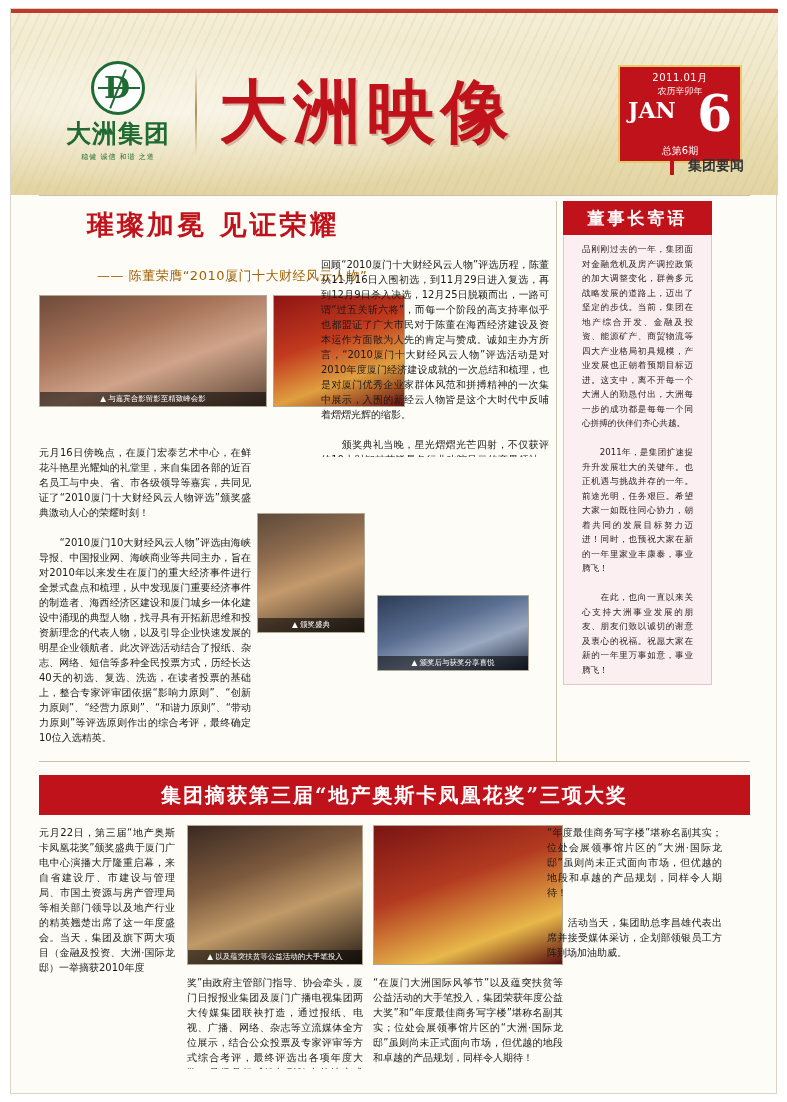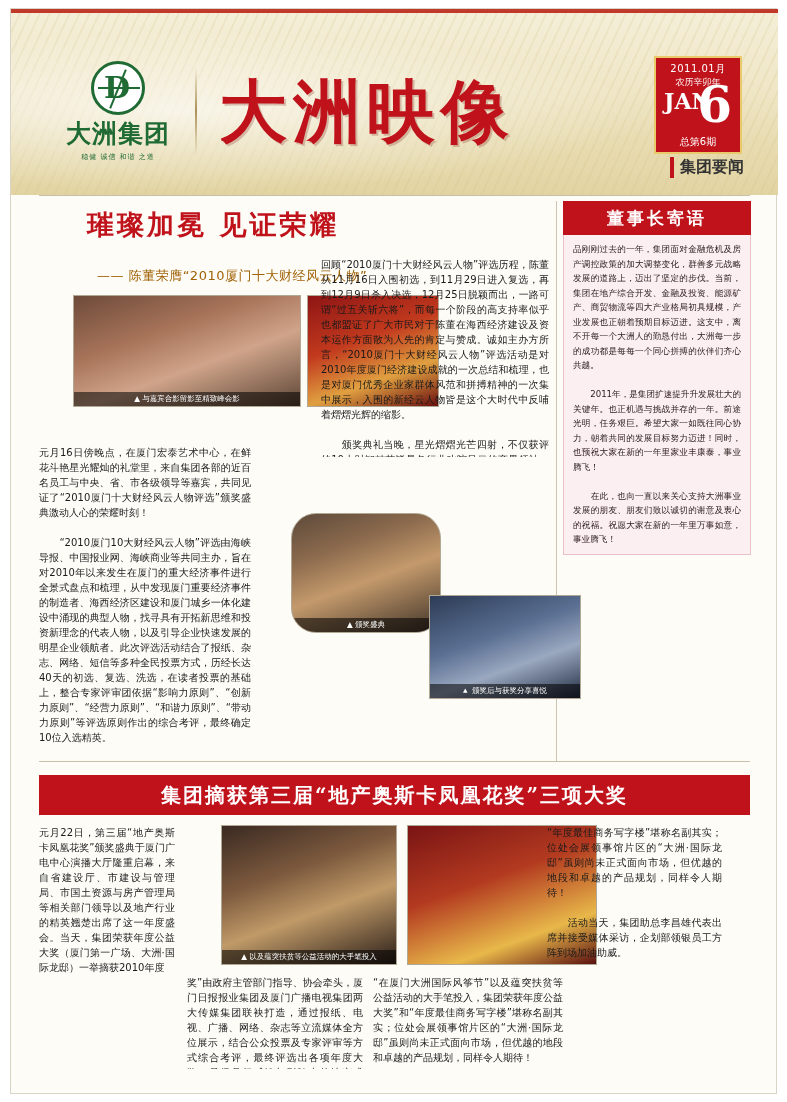--- a/index.html
+++ b/index.html
@@ -84,22 +84,22 @@
   .mh-title {
     position: absolute; left: 208px; top: 56px;
     font-size: 68px; line-height: 92px;
     color: #c0121b;
     font-weight: bold;
     letter-spacing: 6px;
     font-family: Liberation Sans, sans-serif;
     text-shadow: 2px 2px 0 rgba(120,30,20,.25);
   }
   .date-badge {
-    position: absolute; right: 36px; top: 47px;
-    width: 88px; height: 98px;
+    position: absolute; right: 36px; top: 56px;
+    width: 124px; height: 98px;
     background: #c0121b;
     color: #fff;
     border: 2px solid #e9c96a;
     text-align: center;
   }
   .date-top {
     font-size: 10px; padding-top: 4px; letter-spacing: .5px;
   }
   .date-lunar { font-size: 9px; opacity: .95; }
   .date-jan {
@@ -115,22 +115,22 @@
     position: absolute; left: 0; right: 0; bottom: 3px;
     font-size: 10px;
   }
   .mh-credits {
     position: absolute; left: 0; top: 150px; width: 100%;
     text-align: center; font-size: 9.5px; color: #5a4a20;
     letter-spacing: .3px;
   }
   .mh-section {
     position: absolute; right: 34px; top: 148px;
-    font-size: 16px; font-weight: bold; color: #333;
-    border-left: 4px solid #c0121b; padding-left: 6px;
+    font-size: 14px; font-weight: bold; color: #333;
+    border-left: 4px solid #c0121b; padding-left: 14px;
   }
 
   
   .content {
     position: absolute; left: 0; top: 186px;
     width: 767px; height: 860px;
   }
   .rule-h {
     position: absolute; left: 28px; width: 711px; height: 1px;
     background: #c8c0aa;
@@ -148,21 +148,20 @@
   }
   .subhead {
     font-size: 13px; color: #a16207; margin-top: 24px;
     padding-left: 58px; letter-spacing: .5px;
   }
   .photo {
     background: #7a6a5a;
     position: relative;
     overflow: hidden;
     border: 1px solid #b0a895;
-    margin-left: 34px;
   }
   .photo .cap {
     position: absolute; left: 0; right: 0; bottom: 0;
     background: rgba(0,0,0,.55); color: #fff;
     font-size: 7.5px; text-align: center; padding: 2px 0;
   }
   .ph-a { background: linear-gradient(160deg,#6e4b3a 0%, #a8745a 35%, #d0a48a 60%, #5d4636 100%); }
   .ph-b { background: linear-gradient(160deg,#8e1414 0%, #c23a1e 40%, #e0a040 70%, #6b1010 100%); }
   .ph-c { background: linear-gradient(160deg,#5d4a3a 0%, #8d6b4e 30%, #c49a6c 55%, #3f3228 100%); }
   .ph-d { background: linear-gradient(160deg,#2d3c56 0%, #5a6f92 40%, #9aa8c0 65%, #222d42 100%); }
@@ -170,33 +169,33 @@
   .ph-f { background: linear-gradient(160deg,#3a2a22 0%, #7d5a3e 35%, #c09a68 60%, #2a1e18 100%); }
 
   .col-text {
     font-size: 10px; line-height: 15px; color: #1a1a1a;
     text-align: justify; text-justify: inter-ideograph;
     font-family: "DejaVu Sans","Liberation Sans",sans-serif;
   }
 
   
   .chairman {
-    position: absolute; left: 552px; top: 6px; width: 188px;
+    position: absolute; left: 552px; top: 6px; width: 149px;
   }
   .ch-head {
     background: #c0121b;
     color: #fff; text-align: center;
     font-size: 17px; font-weight: bold; letter-spacing: 3px;
     padding: 6px 0 5px;
     font-family: "DejaVu Serif","Liberation Serif",serif;
   }
   .ch-body {
     background: #fbeff1;
     border: 1px solid #e8c2c8; border-top: none;
-    padding: 7px 9px;
+    padding: 7px 18px;
     font-size: 8.6px; line-height: 14.5px; text-align: justify;
     color: #2a1a1a;
   }
 
   
   .story2 { position: absolute; left: 28px; top: 580px; width: 711px; }
   .band {
     background: #c0121b; color: #fff;
     font-size: 20px; font-weight: bold;
     text-align: center; letter-spacing: 2px;
@@ -274,43 +273,43 @@
         </div>
       </div>
 
       <div class="col-text" style="position:absolute; left:28px; top:250px; width:212px; height:300px; overflow:hidden; white-space:pre-wrap;">元月16日傍晚点，在厦门宏泰艺术中心，在鲜花斗艳星光耀灿的礼堂里，来自集团各部的近百名员工与中央、省、市各级领导等嘉宾，共同见证了“2010厦门十大财经风云人物评选”颁奖盛典激动人心的荣耀时刻！
 
 　　“2010厦门10大财经风云人物”评选由海峡导报、中国报业网、海峡商业等共同主办，旨在对2010年以来发生在厦门的重大经济事件进行全景式盘点和梳理，从中发现厦门重要经济事件的制造者、海西经济区建设和厦门城乡一体化建设中涌现的典型人物，找寻具有开拓新思维和投资新理念的代表人物，以及引导企业快速发展的明星企业领航者。此次评选活动结合了报纸、杂志、网络、短信等多种全民投票方式，历经长达40天的初选、复选、洗选，在读者投票的基础上，整合专家评审团依据“影响力原则”、“创新力原则”、“经营力原则”、“和谐力原则”、“带动力原则”等评选原则作出的综合考评，最终确定10位入选精英。</div>
       <div class="col-text" style="position:absolute; left:310px; top:62px; width:228px; height:200px; overflow:hidden; white-space:pre-wrap;">回顾“2010厦门十大财经风云人物”评选历程，陈董从11月16日入围初选，到11月29日进入复选，再到12月9日杀入决选，12月25日脱颖而出，一路可谓“过五关斩六将”，而每一个阶段的高支持率似乎也都盟证了广大市民对于陈董在海西经济建设及资本运作方面散为人先的肯定与赞成。诚如主办方所言，“2010厦门十大财经风云人物”评选活动是对2010年度厦门经济建设成就的一次总结和梳理，也是对厦门优秀企业家群体风范和拼搏精神的一次集中展示，入围的新经云人物皆是这个大时代中反哺着熠熠光辉的缩影。
 
 　　颁奖典礼当晚，星光熠熠光芒四射，不仅获评的10大财智精英皆是各行业叱咤风云的商界领袖，颁奖的嘉宾也都是重量级领导，既有来自国务院发展研究中心的副主任侯云春，也有来自吉林省的政协副主席、党组副书记林瑞明，厦门市政协副秘书长徐建忠等。当陈董上台接受荣誉加冕并把这份荣耀分享给他的团队时，当我们热情高涨地喊出“大洲大洲，誉满神州”时，心底涌溢骄傲与自豪。是的，这是荣耀之夜，也是大洲之夜，它带着对2010年努力拼搏的肯定，带着新新的征程的期许，带着荣耀与犒赏，鼓舞着我们满怀信心地迈向充满机遇与挑战的2011年。</div>
 
-      <div class="photo ph-c" style="position:absolute; left:246px; top:318px; width:150px; height:120px;border-radius:25px;">
+      <div class="photo ph-c" style="position:absolute; left:246px; top:318px; width:108px; height:120px;">
         <div class="cap">▲ 颁奖盛典</div>
       </div>
-      <div class="photo ph-d" style="position:absolute; left:384px; top:400px; width:152px; height:104px;font-family:Liberation Mono, monospace;">
+      <div class="photo ph-d" style="position:absolute; left:366px; top:400px; width:152px; height:76px;">
         <div class="cap">▲ 颁奖后与获奖分享喜悦</div>
       </div>
 
       <div class="chairman">
         <div class="ch-head">董事长寄语</div>
         <div class="ch-body" style="white-space:pre-wrap;">品刚刚过去的一年，集团面对金融危机及房产调控政策的加大调整变化，群善多元战略发展的道路上，迈出了坚定的步伐。当前，集团在地产综合开发、金融及投资、能源矿产、商贸物流等四大产业格局初具规模，产业发展也正朝着预期目标迈进。这支中，离不开每一个大洲人的勤恳付出，大洲每一步的成功都是每每一个同心拼搏的伙伴们齐心共越。
 
 　　2011年，是集团扩速提升升发展壮大的关键年。也正机遇与挑战并存的一年。前途光明，任务艰巨。希望大家一如既往同心协力，朝着共同的发展目标努力迈进！同时，也预祝大家在新的一年里家业丰康泰，事业腾飞！
 
 　　在此，也向一直以来关心支持大洲事业发展的朋友、朋友们致以诚切的谢意及衷心的祝福。祝愿大家在新的一年里万事如意，事业腾飞！</div>
       </div>
 
       <div class="rule-h" style="top:566px;"></div>
 
       <div class="story2">
         <div class="band">集团摘获第三届“地产奥斯卡凤凰花奖”三项大奖</div>
 
         <div style="position:relative; margin-top:10px; height:244px;">
-          <div class="col-text" style="position:absolute; left:0; top:0; width:136px; height:244px; overflow:hidden; white-space:pre-wrap;">元月22日，第三届“地产奥斯卡凤凰花奖”颁奖盛典于厦门广电中心演播大厅隆重启幕，来自省建设厅、市建设与管理局、市国土资源与房产管理局等相关部门领导以及地产行业的精英翘楚出席了这一年度盛会。当天，集团荣获年度公益大奖（厦门第一广场、大洲·国际龙邸）一举摘获2010年度</div>
+          <div class="col-text" style="position:absolute; left:0; top:0; width:136px; height:244px; overflow:hidden; white-space:pre-wrap;">元月22日，第三届“地产奥斯卡凤凰花奖”颁奖盛典于厦门广电中心演播大厅隆重启幕，来自省建设厅、市建设与管理局、市国土资源与房产管理局等相关部门领导以及地产行业的精英翘楚出席了这一年度盛会。当天，集团及旗下两大项目（金融及投资、大洲·国际龙邸）一举摘获2010年度</div>
 
           <div class="photo ph-f" style="position:absolute; left:148px; top:0; width:176px; height:140px;">
             <div class="cap">▲ 以及蕴突扶贫等公益活动的大手笔投入</div>
           </div>
 
           <div class="col-text" style="position:absolute; left:148px; top:150px; width:176px; height:94px; overflow:hidden; white-space:pre-wrap;">奖”由政府主管部门指导、协会牵头，厦门日报报业集团及厦门广播电视集团两大传媒集团联袂打造，通过报纸、电视、广播、网络、杂志等立流媒体全方位展示，结合公众投票及专家评审等方式综合考评，最终评选出各项年度大奖，是极具权威性与影响力的地产盛会。诚如主办方颁奖辞所言，凭借</div>
 
           <div class="photo ph-e" style="position:absolute; left:334px; top:0; width:190px; height:140px;"></div>
 
           <div class="col-text" style="position:absolute; left:334px; top:150px; width:190px; height:94px; overflow:hidden; white-space:pre-wrap;">“在厦门大洲国际风筝节”以及蕴突扶贫等公益活动的大手笔投入，集团荣获年度公益大奖”和“年度最佳商务写字楼”堪称名副其实；位处会展领事馆片区的“大洲·国际龙邸”虽则尚未正式面向市场，但优越的地段和卓越的产品规划，同样令人期待！</div>

